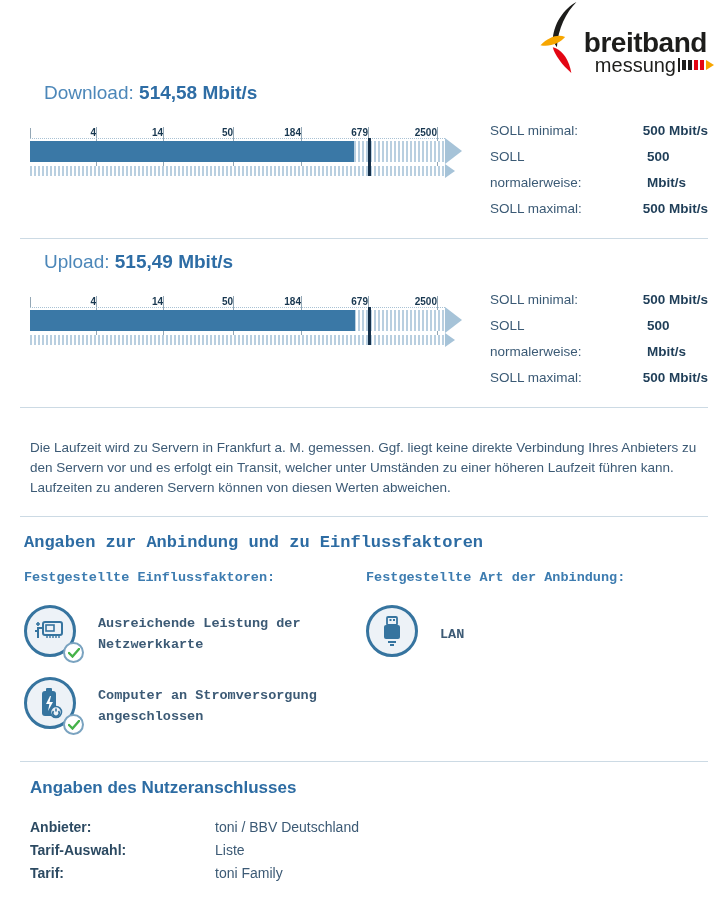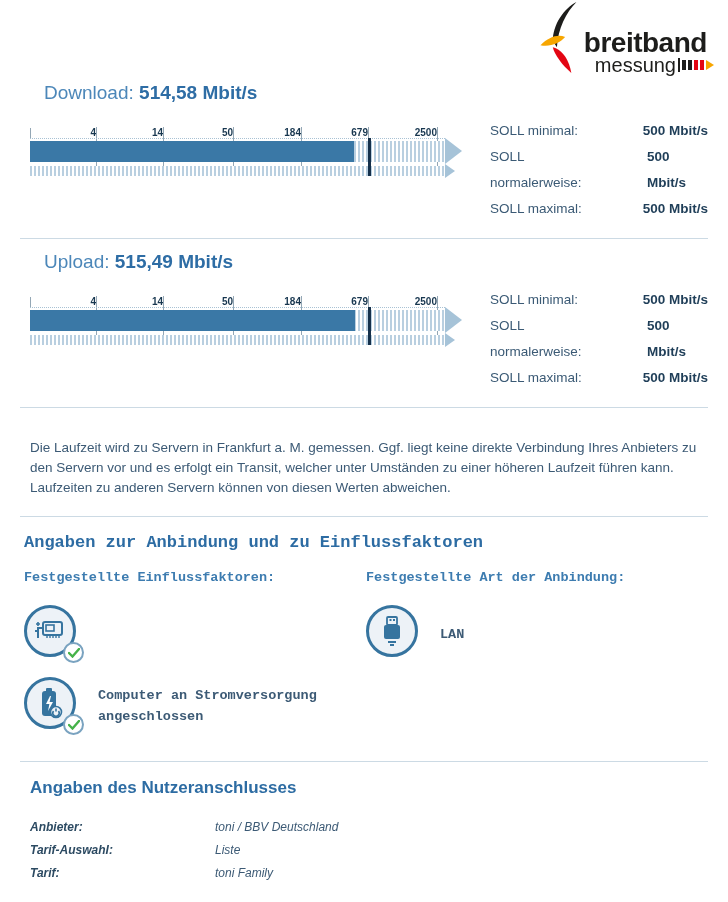--- a/index.html
+++ b/index.html
@@ -64,21 +64,21 @@
   .ficon { position:relative; width:58px; height:58px; flex:none; margin-right:16px; }
   .ficon .circle { width:52px; height:52px; border:3px solid #36749f; border-radius:50%;
                    background:#edf2f7; display:flex; align-items:center; justify-content:center; }
   .badge { position:absolute; right:-2px; bottom:0; width:21px; height:21px; border-radius:50%;
            background:#ffffff; border:2px solid #7aa3c0; display:flex; align-items:center; justify-content:center; }
   .flabel { font-size:13.5px; font-weight:700; color:#3c5a75; line-height:21px; max-width:235px; }
 
   
   .nutzer-section { padding:16px 20px 20px 30px; }
   .kv-list { margin-top:18px; }
-  .kv { display:flex; line-height:23px; font-size:12px;font-style:italic; }
+  .kv { display:flex; line-height:23px; font-size:14px; }
   .kv .k { width:185px; flex:none; font-weight:700; color:#2c4a62; }
   .kv .v { color:#3c5a75; }
   .table2 { display:flex; margin-top:17px; }
   .t-col-left { width:338px; flex:none; }
   .t-col-right { flex:1; }
   .t-head { font-size:13.5px; font-weight:700; color:#3d7cb0; line-height:23px; margin-bottom:1px; }
 </style>
 </head>
 <body>
 
@@ -226,20 +226,21 @@
                 <path d="M2,8 h4 M4,6 v4" stroke="#36749f" stroke-width="1.6"></path>
                 <path d="M13,19 v3 M16,19 v3 M19,19 v3 M22,19 v3 M25,19 v3" stroke="#36749f" stroke-width="1.4"></path>
               </svg>
             </div>
             <div class="badge">
               <svg width="12" height="10" viewBox="0 0 12 10">
                   <path d="M1,5 L4.5,8.5 L11,1" fill="none" stroke="#45b249" stroke-width="2.4" stroke-linecap="round"></path>
                 </svg>
             </div>
           </div>
+          <div class="flabel">Ausreichende Leistung der Netzwerkkarte</div>
         </div>
 
         <div class="factor">
           <div class="ficon">
             <div class="circle">
               <svg width="26" height="32" viewBox="0 0 26 32">
                 <rect x="5" y="4" width="14" height="25" rx="3" fill="#36749f"></rect>
                 <rect x="9" y="1" width="6" height="4" rx="1" fill="#36749f"></rect>
                 <path d="M13,9 L9,17 h3.4 L11,24 L16,15 h-3.4 L14,9 Z" fill="#ffffff"></path>
                 <circle cx="19" cy="25" r="5.5" fill="#edf2f7" stroke="#36749f" stroke-width="1.6"></circle>

